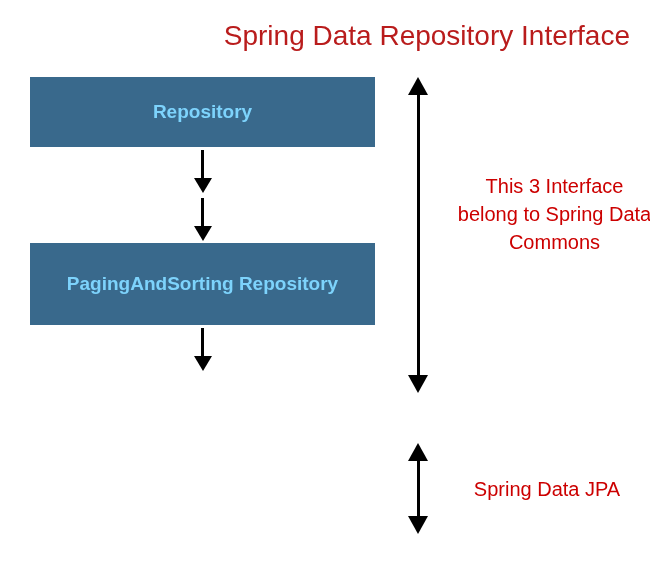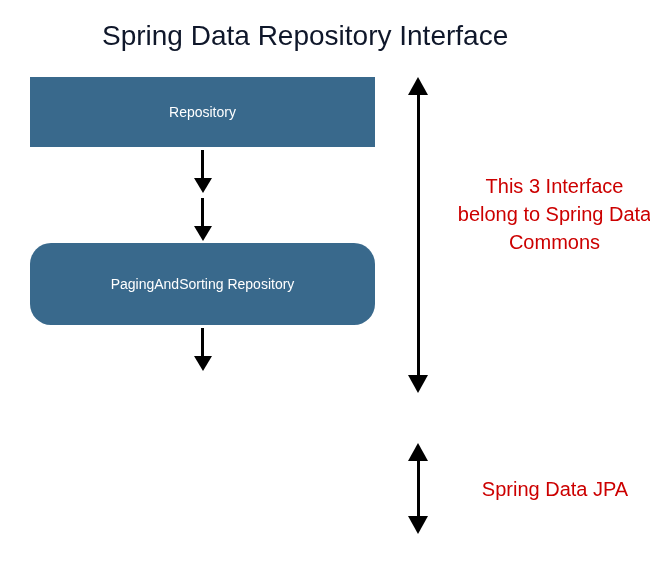--- a/index.html
+++ b/index.html
@@ -7,47 +7,47 @@
       width: 650px;
       height: 576px;
       background: #ffffff;
       font-family: "Segoe UI", Arial, sans-serif;
       position: relative;
       padding: 20px 20px 20px 30px;
     }
     .title {
       font-size: 28px;
       font-weight: 400;
-      color: #0f172a;
+      color: #b91c1c;
       margin-bottom: 25px;
       margin-left: 72px;
+      text-align: right;
     }
     .diagram {
       display: flex;
       align-items: flex-start;
     }
     .boxes-col {
       width: 345px;
     }
     .box {
       background: #39698c;
-      color: #ffffff;
-      font-size: 14px;
-      font-weight: 400;
+      color: #7dd3fc;
+      font-size: 19px;
+      font-weight: 700;
       display: flex;
       align-items: center;
       justify-content: center;
       text-align: center;
       height: 70px;
       padding: 0 10px;
       line-height: 1.2;
     }
     .box.tall {
       height: 82px;
-      border-radius: 21px;
     }
     .arrow-down {
       display: flex;
       flex-direction: column;
       align-items: center;
       justify-content: center;
       height: 48px;
     }
     .arrow-down .shaft {
       width: 3px;
@@ -96,21 +96,21 @@
       font-weight: 400;
       text-align: center;
       line-height: 1.4;
     }
     .label1 {
       left: 64px;
       top: 95px;
       width: 195px;
     }
     .label2 {
-      left: 72px;
+      left: 64px;
       top: 398px;
       width: 180px;
     }
   </style>
 </head>
 <body>
 
 <div class="title">Spring Data Repository Interface</div>
 
 <div class="diagram">

